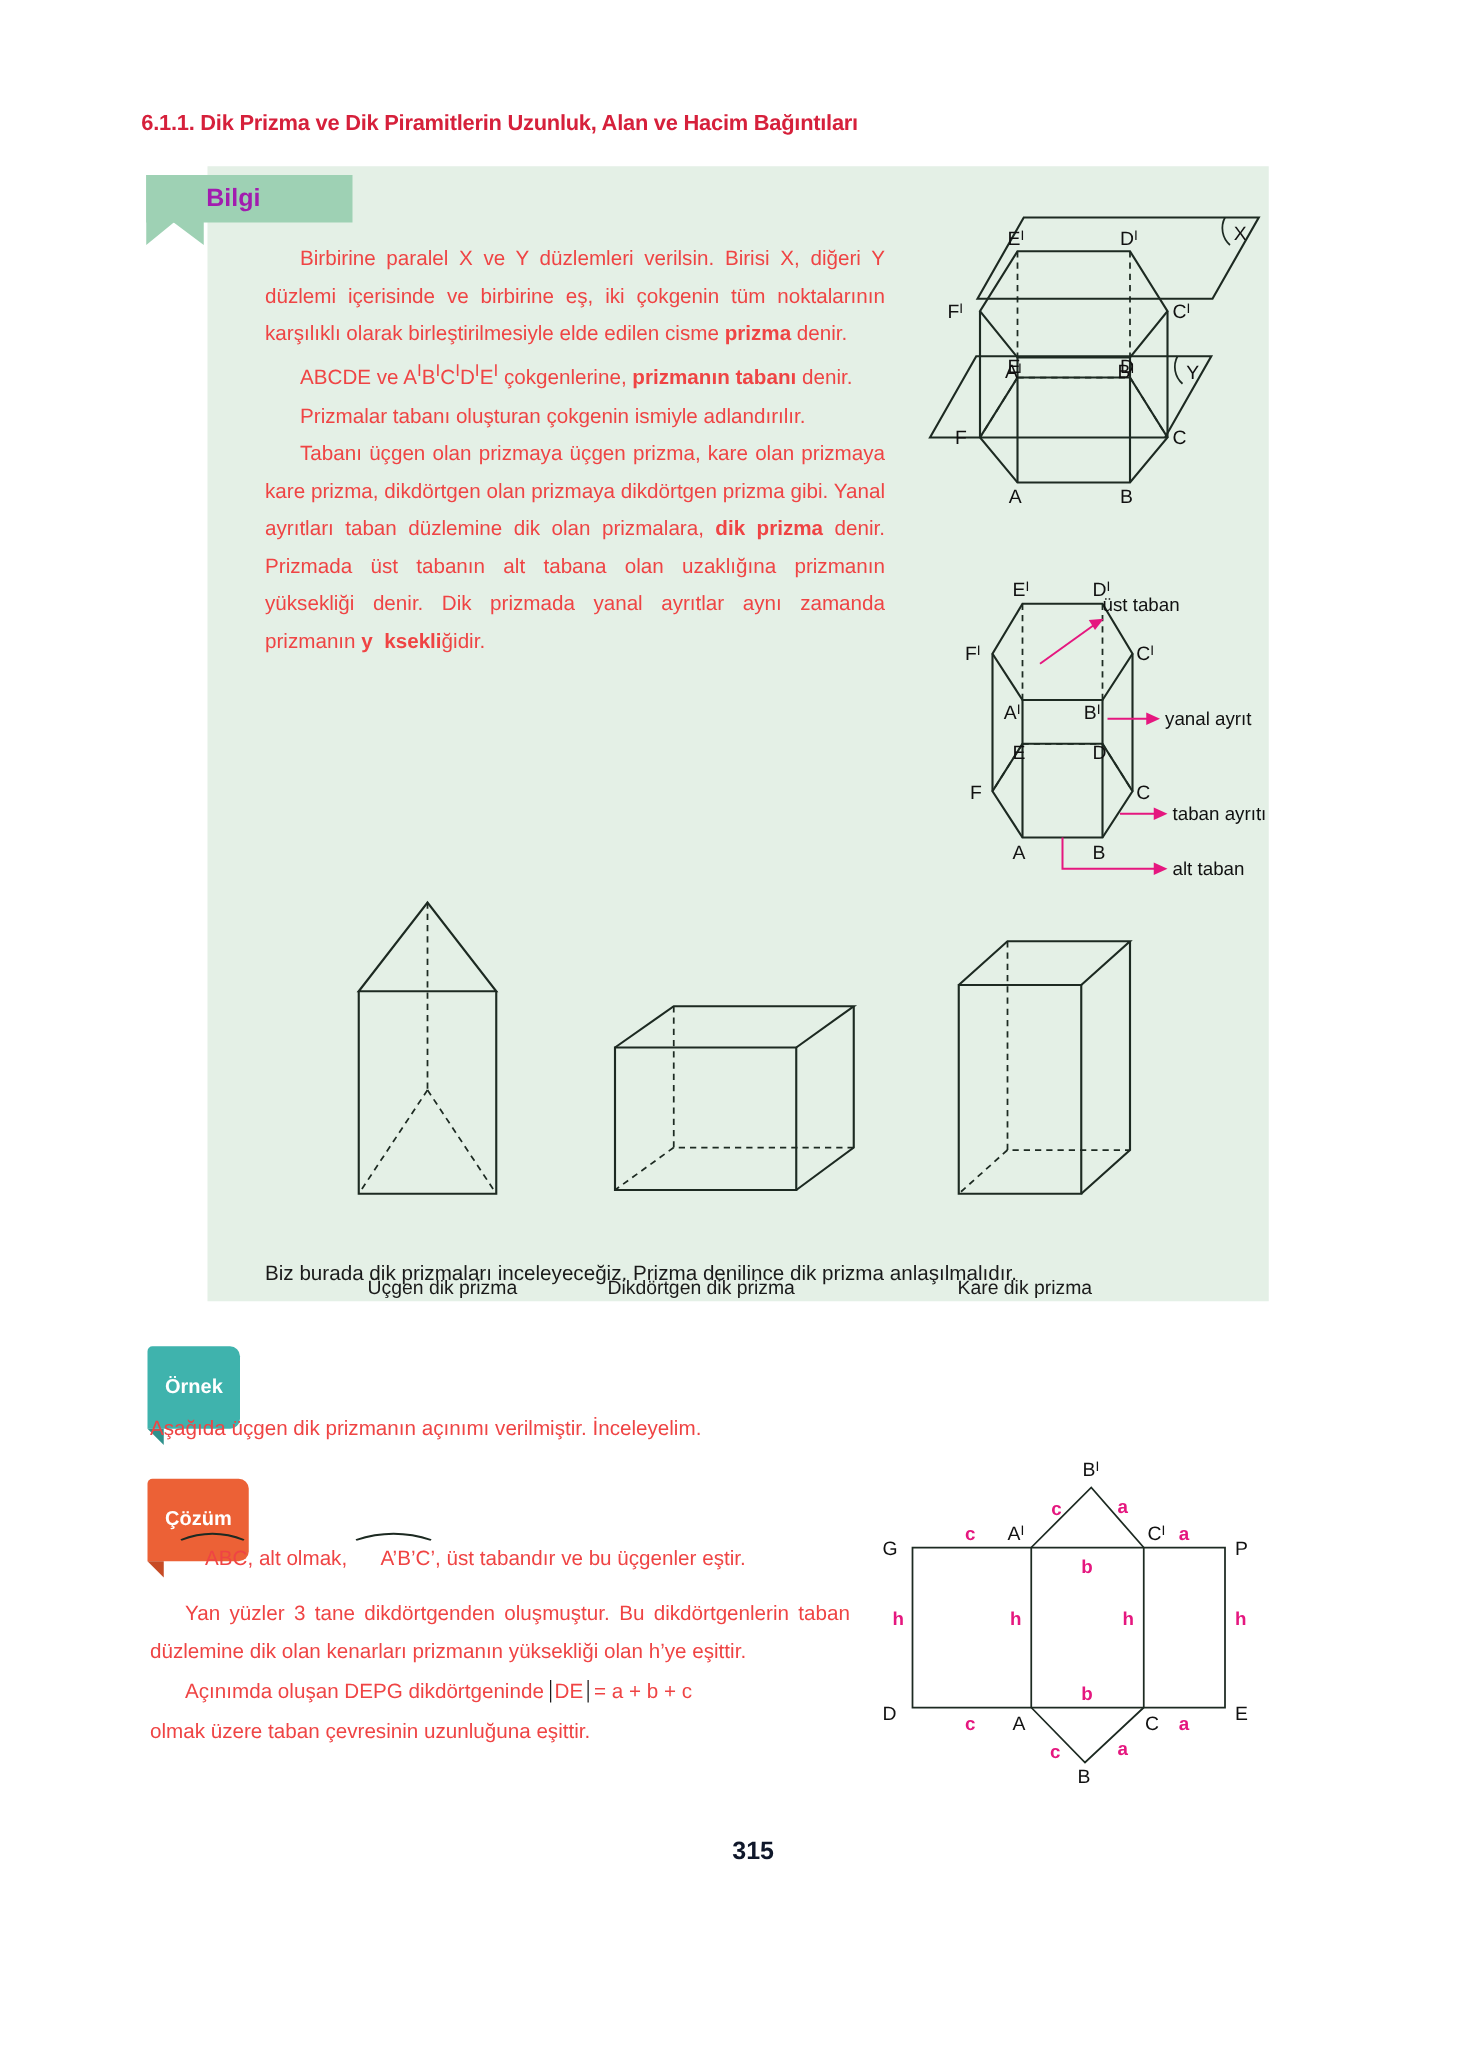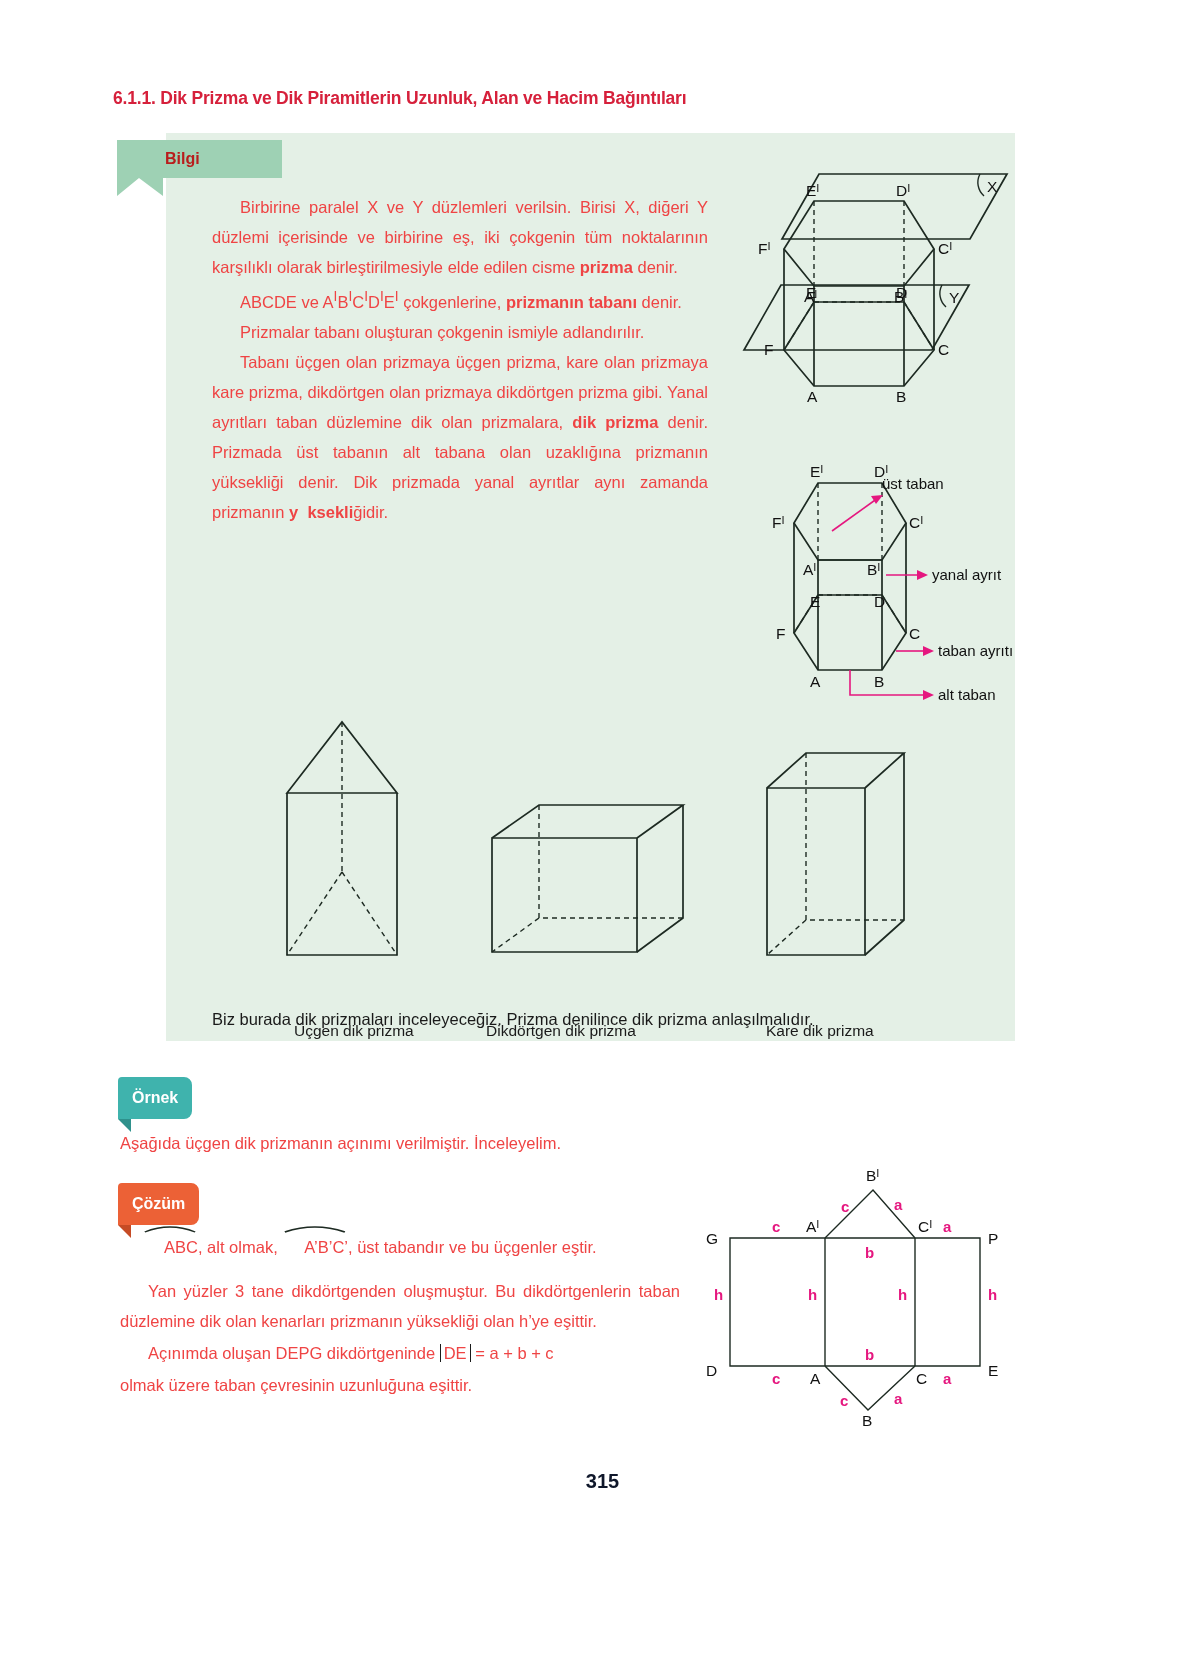--- a/index.html
+++ b/index.html
@@ -26,21 +26,21 @@
     width:849px; height:908px;
     background:#e4f0e6;
   }
   .tag-bilgi{
     position:absolute; left:117px; top:140px;
     width:165px; height:38px;
     background:#9ed1b4;
     display:flex; align-items:center;
   }
   .tag-bilgi .lbl{
-    margin-left:48px; font-size:16px; font-weight:bold; color:#b91c1c;
+    margin-left:48px; font-size:20px; font-weight:bold; color:#a21caf;
   }
   .tag-bilgi::before{
     content:""; position:absolute; left:0; top:0;
     width:0; height:0;
     border-top:19px solid #9ed1b4;
     border-bottom:19px solid #9ed1b4;
     border-left:0;
   }
   .ribbon-notch{
     position:absolute; left:117px; top:140px;
@@ -70,21 +70,21 @@
     position:absolute; left:212px; top:1005px; width:790px;
     font-size:16.5px; line-height:28px;
   }
 
   
   .tag{
     position:absolute; height:34px;
     display:flex; align-items:center; justify-content:center;
     color:#fff; font-weight:bold; font-size:16px;
     border-radius:4px 8px 8px 0;
-    padding:4px 14px;
+    padding:16px 14px;
   }
   .tag::after{
     content:""; position:absolute; left:0; bottom:-13px;
     width:0; height:0;
     border-left:13px solid transparent;
     border-right:0 solid transparent;
     border-top:13px solid var(--tail);
   }
   #tag-ornek{ left:118px; top:1077px; background:#3fb3ad; --tail:#2f918c; }
   #tag-cozum{ left:118px; top:1183px; background:#ec6136; --tail:#c64b25; }

